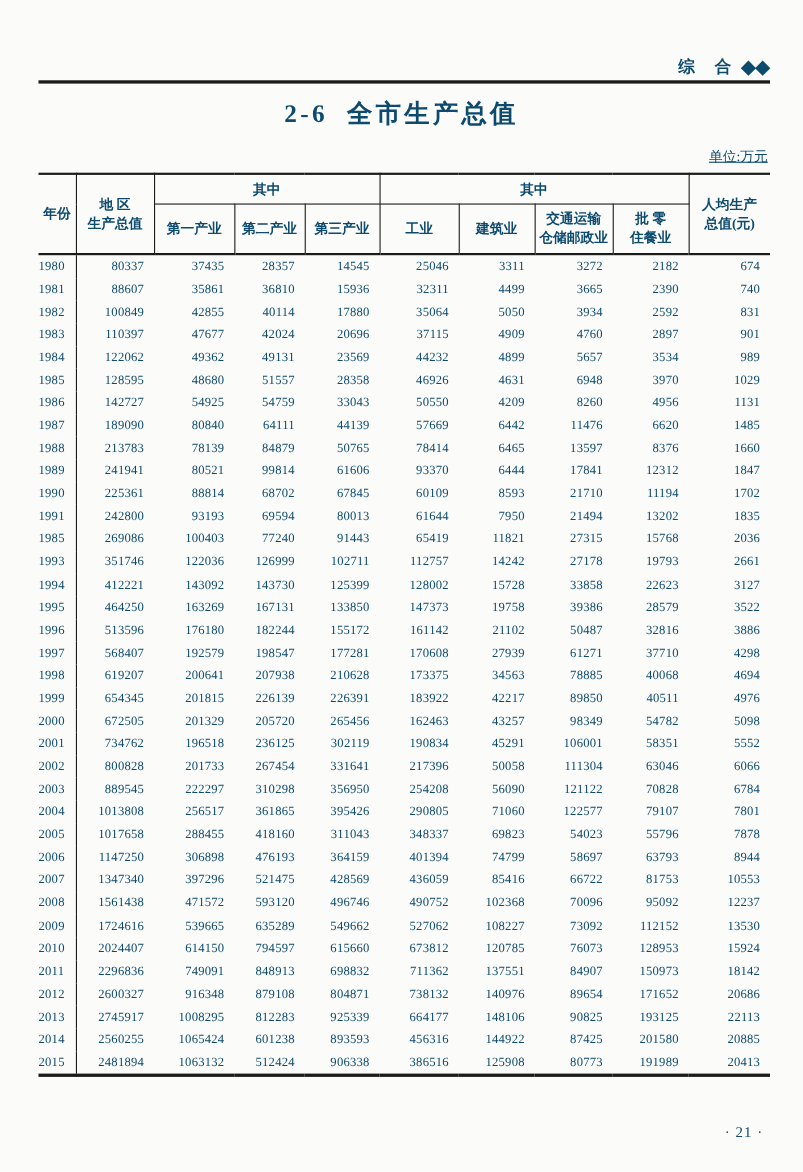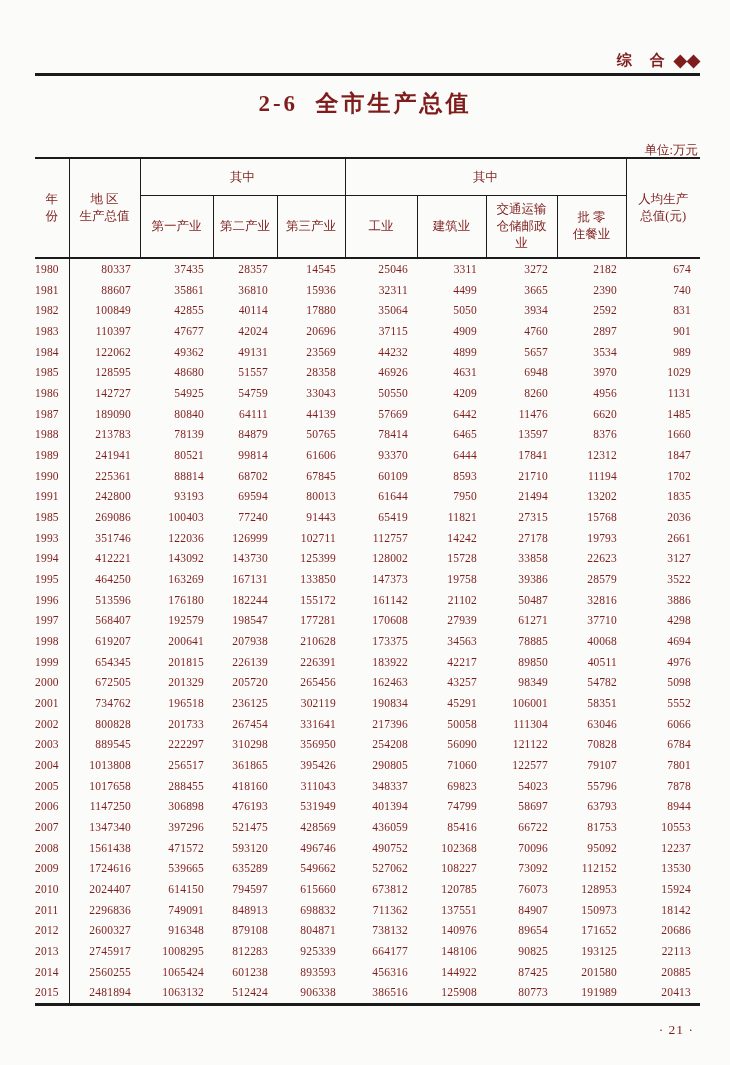--- a/index.html
+++ b/index.html
@@ -1,20 +1,20 @@
 <!DOCTYPE html>
 <html><head>
 <meta charset="utf-8">
 <style>
   html,body{margin:0;padding:0;}
   .page{
     position:relative;
     width:730px;height:1065px;
     background:#fbfbf9;
-    color:#7f1d1d;
+    color:#0c4a6e;
     font-family:"Liberation Serif", serif;
     overflow:hidden;
   }
   .section-tag{
     position:absolute;top:50px;right:30px;
     font-family:"Liberation Sans", sans-serif;
     font-weight:bold;font-size:15px;
     display:flex;align-items:center;
   }
   .section-tag .label{letter-spacing:7px;margin-right:2px;}
@@ -24,38 +24,39 @@
     border-top:3px solid #1b1b1b;
   }
   .doc-title{
     position:absolute;top:88px;left:0;width:730px;
     text-align:center;
     font-family:Liberation Serif, serif;
     font-weight:bold;font-size:23px;letter-spacing:3px;
     white-space:pre;
   }
   .unit-label{
-    position:absolute;top:142px;right:32px;
+    position:absolute;top:134px;right:32px;
     font-size:12.5px;
+    text-decoration:underline;
   }
   table.data{
     position:absolute;left:35px;top:157px;
     width:665px;
     border-collapse:collapse;table-layout:fixed;
     border-top:2px solid #1b1b1b;
     border-bottom:3px solid #1b1b1b;
     font-size:11.5px;
   }
   table.data th{
-    font-weight:normal;
+    font-weight:bold;
     font-size:12.5px;
     text-align:center;vertical-align:middle;
     white-space:pre-line;
     line-height:1.35;
-    padding:5px;
+    padding:0;
   }
   th.among{
     text-align:left;padding-left:5px;
     border-bottom:1px solid #1b1b1b;
     border-right:1px solid #1b1b1b;
     height:26px;
   }
   tr.subhead th{height:44px;border-bottom:2px solid #1b1b1b;}
   th.vline{border-right:1px solid #1b1b1b;}
   th.spanrow{border-bottom:2px solid #1b1b1b;}
@@ -443,21 +444,21 @@
           <td>69823</td>
           <td>54023</td>
           <td>55796</td>
           <td>7878</td>
         </tr>
         <tr>
           <td class="year">2006</td>
           <td>1147250</td>
           <td>306898</td>
           <td>476193</td>
-          <td>531949</td>
+          <td>364159</td>
           <td>401394</td>
           <td>74799</td>
           <td>58697</td>
           <td>63793</td>
           <td>8944</td>
         </tr>
         <tr>
           <td class="year">2007</td>
           <td>1347340</td>
           <td>397296</td>

